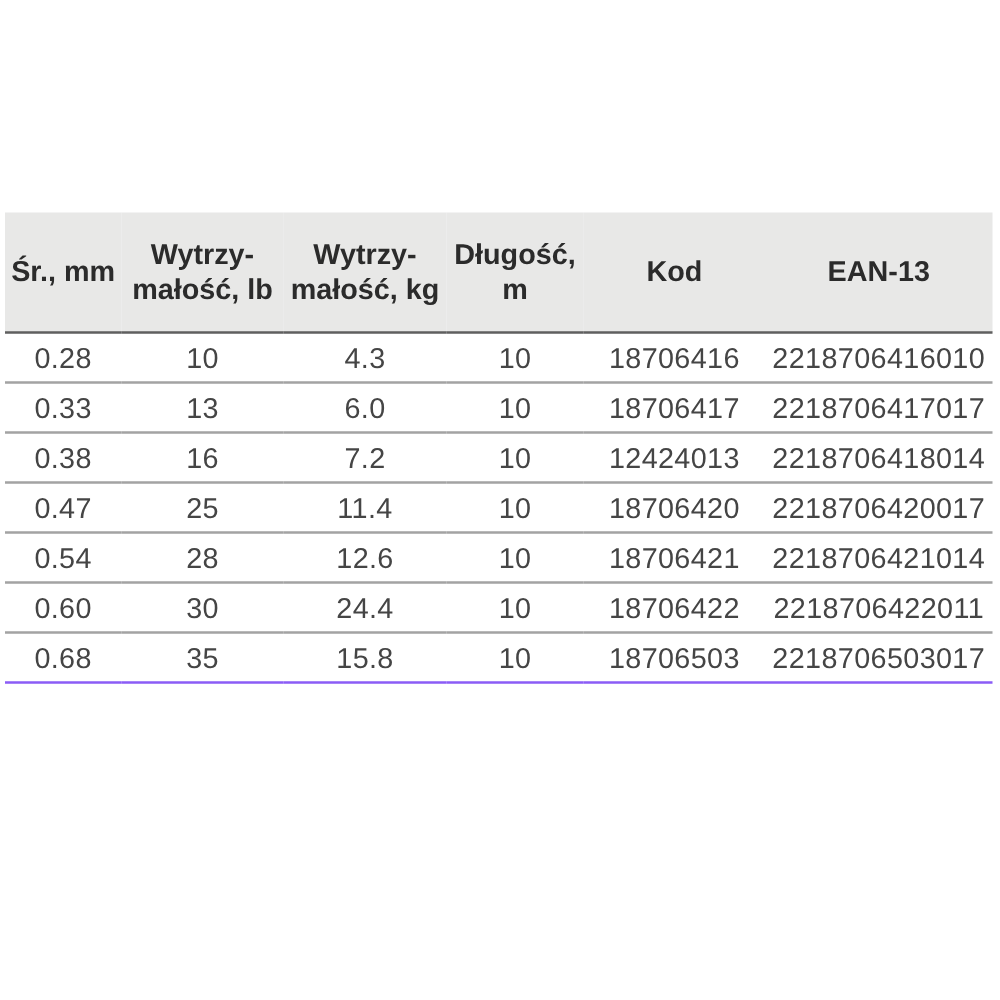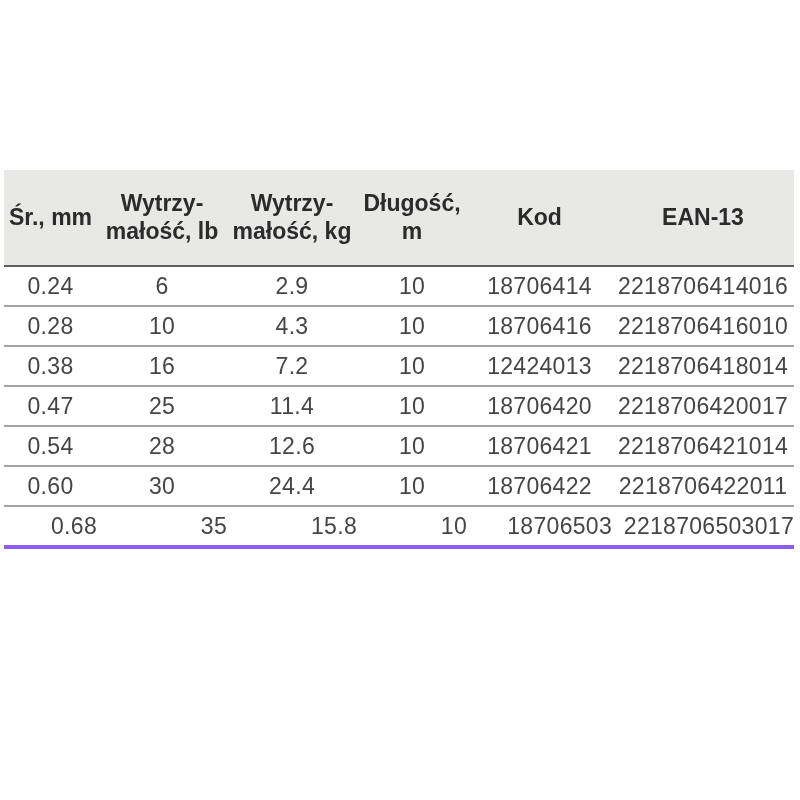--- a/index.html
+++ b/index.html
@@ -43,22 +43,21 @@
     font-size: 23px;
     font-weight: normal;
     color: #454545;
     text-align: center;
     vertical-align: middle;
     border-bottom: 2px solid #a3a3a3;
     padding: 0;
     letter-spacing: 0.3px;
   }
   table.spec-table tbody tr:last-child td {
-    border-bottom: 4px solid #8b5cf6;
-    text-align: right;
+    border-bottom: 2px solid #8b5cf6;
   }
   
   col.c1 { width: 93px;  }
   col.c2 { width: 130px; }
   col.c3 { width: 130px; }
   col.c4 { width: 110px; }
   col.c5 { width: 145px; }
   col.c6 { width: 182px; }
 </style>
 </head>
@@ -82,34 +81,34 @@
         <th>Wytrzy-
 małość, kg</th>
         <th>Długość,
 m</th>
         <th>Kod</th>
         <th>EAN-13</th>
       </tr>
     </thead>
     <tbody>
       <tr>
-        <td>0.24</td>
-        <td>6</td>
-        <td>2.9</td>
-        <td>10</td>
-        <td>18706414</td>
-        <td>2218706414016</td>
-      </tr>
-      <tr>
         <td>0.28</td>
         <td>10</td>
         <td>4.3</td>
         <td>10</td>
         <td>18706416</td>
         <td>2218706416010</td>
+      </tr>
+      <tr>
+        <td>0.33</td>
+        <td>13</td>
+        <td>6.0</td>
+        <td>10</td>
+        <td>18706417</td>
+        <td>2218706417017</td>
       </tr>
       <tr>
         <td>0.38</td>
         <td>16</td>
         <td>7.2</td>
         <td>10</td>
         <td>12424013</td>
         <td>2218706418014</td>
       </tr>
       <tr>

